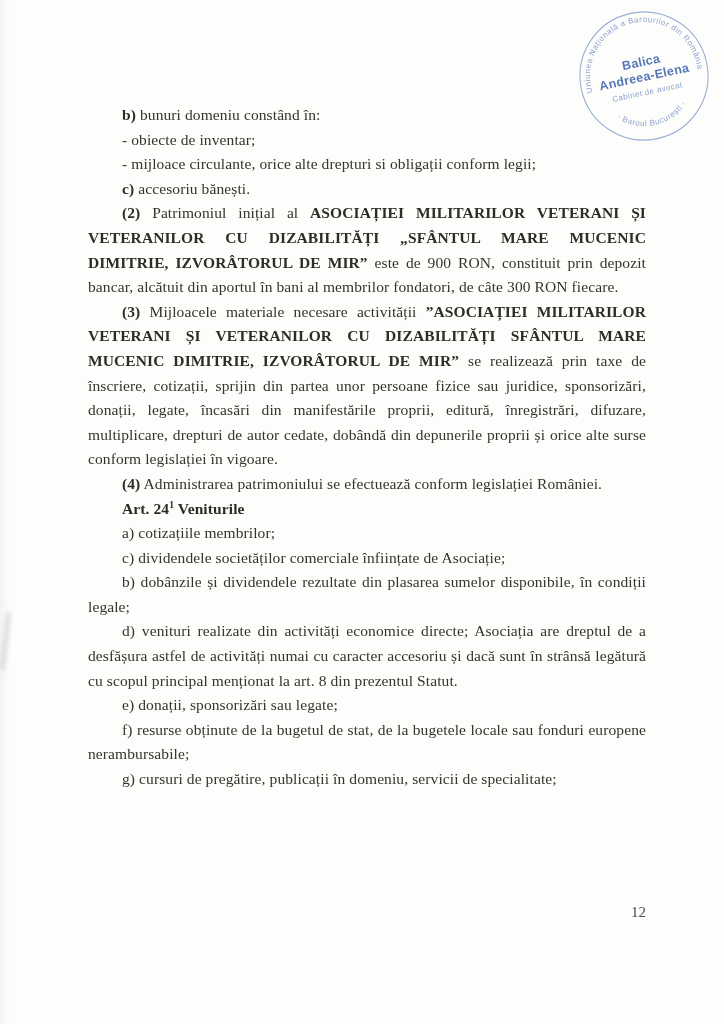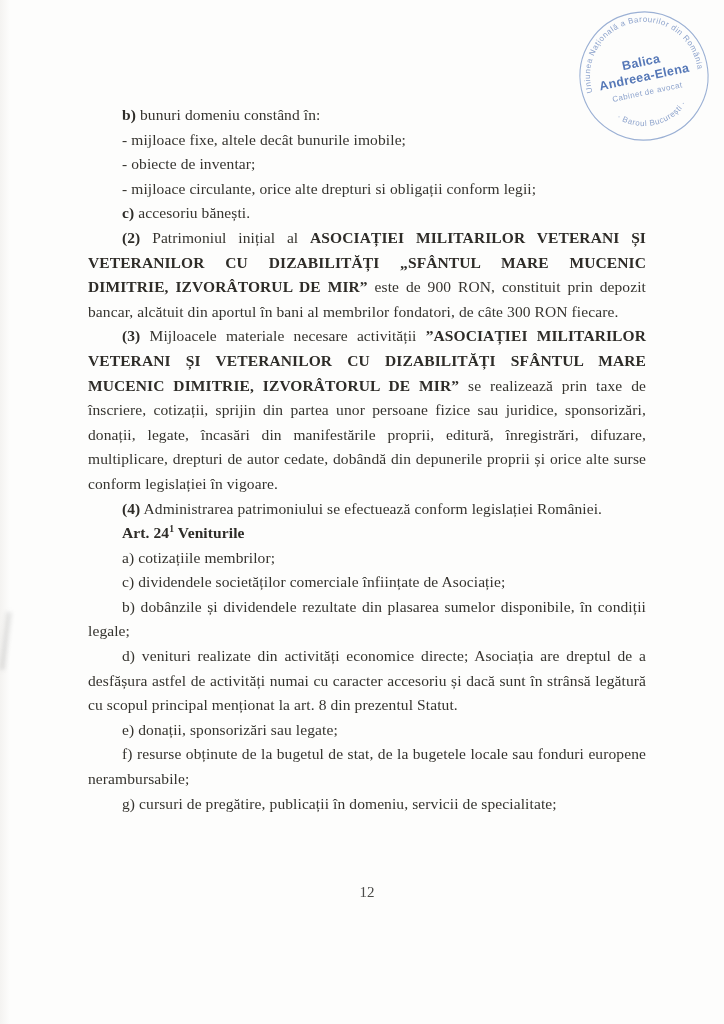--- a/index.html
+++ b/index.html
@@ -29,22 +29,22 @@
     margin: 0;
     font-size: 15.5px;
     line-height: 24.6px;
     text-indent: 34px;
     text-align: justify;
     letter-spacing: 0.1px;
   }
   .para .bold { font-weight: bold; color: #2e2c28; }
   .para sup { font-size: 0.62em; line-height: 0; vertical-align: super; }
   .page-number {
-    position: absolute; left: 88px; top: 884px; width: 558px;
-    text-align: center;
+    position: absolute; left: 88px; top: 904px; width: 558px;
+    text-align: right;
     font-size: 15px; color: #4a4a48;
   }
   .stamp-wrap {
     position: absolute; left: 574px; top: 6px;
     width: 140px; height: 140px;
     transform: rotate(-12deg);
     opacity: 0.88;
   }
   .stamp-wrap svg { width: 100%; height: 100%; }
   .stamp-ring-text {
@@ -83,21 +83,20 @@
         <textPath href="#arcBottom" startOffset="50%">· Baroul București ·</textPath>
       </text>
       <text x="70" y="60" text-anchor="middle" class="stamp-name" fill="#3f66ae">Balica</text>
       <text x="70" y="75" text-anchor="middle" class="stamp-name" fill="#3f66ae">Andreea-Elena</text>
       <text x="70" y="89" text-anchor="middle" class="stamp-sub" fill="#7e97c6">Cabinet de avocat</text>
     </svg>
   </div>
 
   <div class="content">
       <p class="para"><span class="bold">b)</span><span> bunuri domeniu constând în:</span></p>
-      <p class="para"><span>- mijloace fixe, altele decât bunurile imobile;</span></p>
       <p class="para"><span>- obiecte de inventar;</span></p>
       <p class="para"><span>- mijloace circulante, orice alte drepturi si obligații conform legii;</span></p>
       <p class="para"><span class="bold">c)</span><span> accesoriu bănești.</span></p>
       <p class="para"><span class="bold">(2)</span><span> Patrimoniul inițial al </span><span class="bold">ASOCIAȚIEI MILITARILOR VETERANI ȘI VETERANILOR CU DIZABILITĂȚI „SFÂNTUL MARE MUCENIC DIMITRIE, IZVORÂTORUL DE MIR”</span><span> este de 900 RON, constituit prin depozit bancar, alcătuit din aportul în bani al membrilor fondatori, de câte 300 RON fiecare.</span></p>
       <p class="para"><span class="bold">(3)</span><span> Mijloacele materiale necesare activității </span><span class="bold">”ASOCIAȚIEI MILITARILOR VETERANI ȘI VETERANILOR CU DIZABILITĂȚI SFÂNTUL MARE MUCENIC DIMITRIE, IZVORÂTORUL DE MIR”</span><span> se realizează prin taxe de înscriere, cotizații, sprijin din partea unor persoane fizice sau juridice, sponsorizări, donații, legate, încasări din manifestările proprii, editură, înregistrări, difuzare, multiplicare, drepturi de autor cedate, dobândă din depunerile proprii și orice alte surse conform legislației în vigoare.</span></p>
       <p class="para"><span class="bold">(4)</span><span> Administrarea patrimoniului se efectuează conform legislației României.</span></p>
       <p class="para"><span class="bold">Art. 24</span><sup class="bold">1</sup><span class="bold"> Veniturile</span></p>
       <p class="para"><span>a) cotizațiile membrilor;</span></p>
       <p class="para"><span>c) dividendele societăților comerciale înființate de Asociație;</span></p>
       <p class="para"><span>b) dobânzile și dividendele rezultate din plasarea sumelor disponibile, în condiții legale;</span></p>

